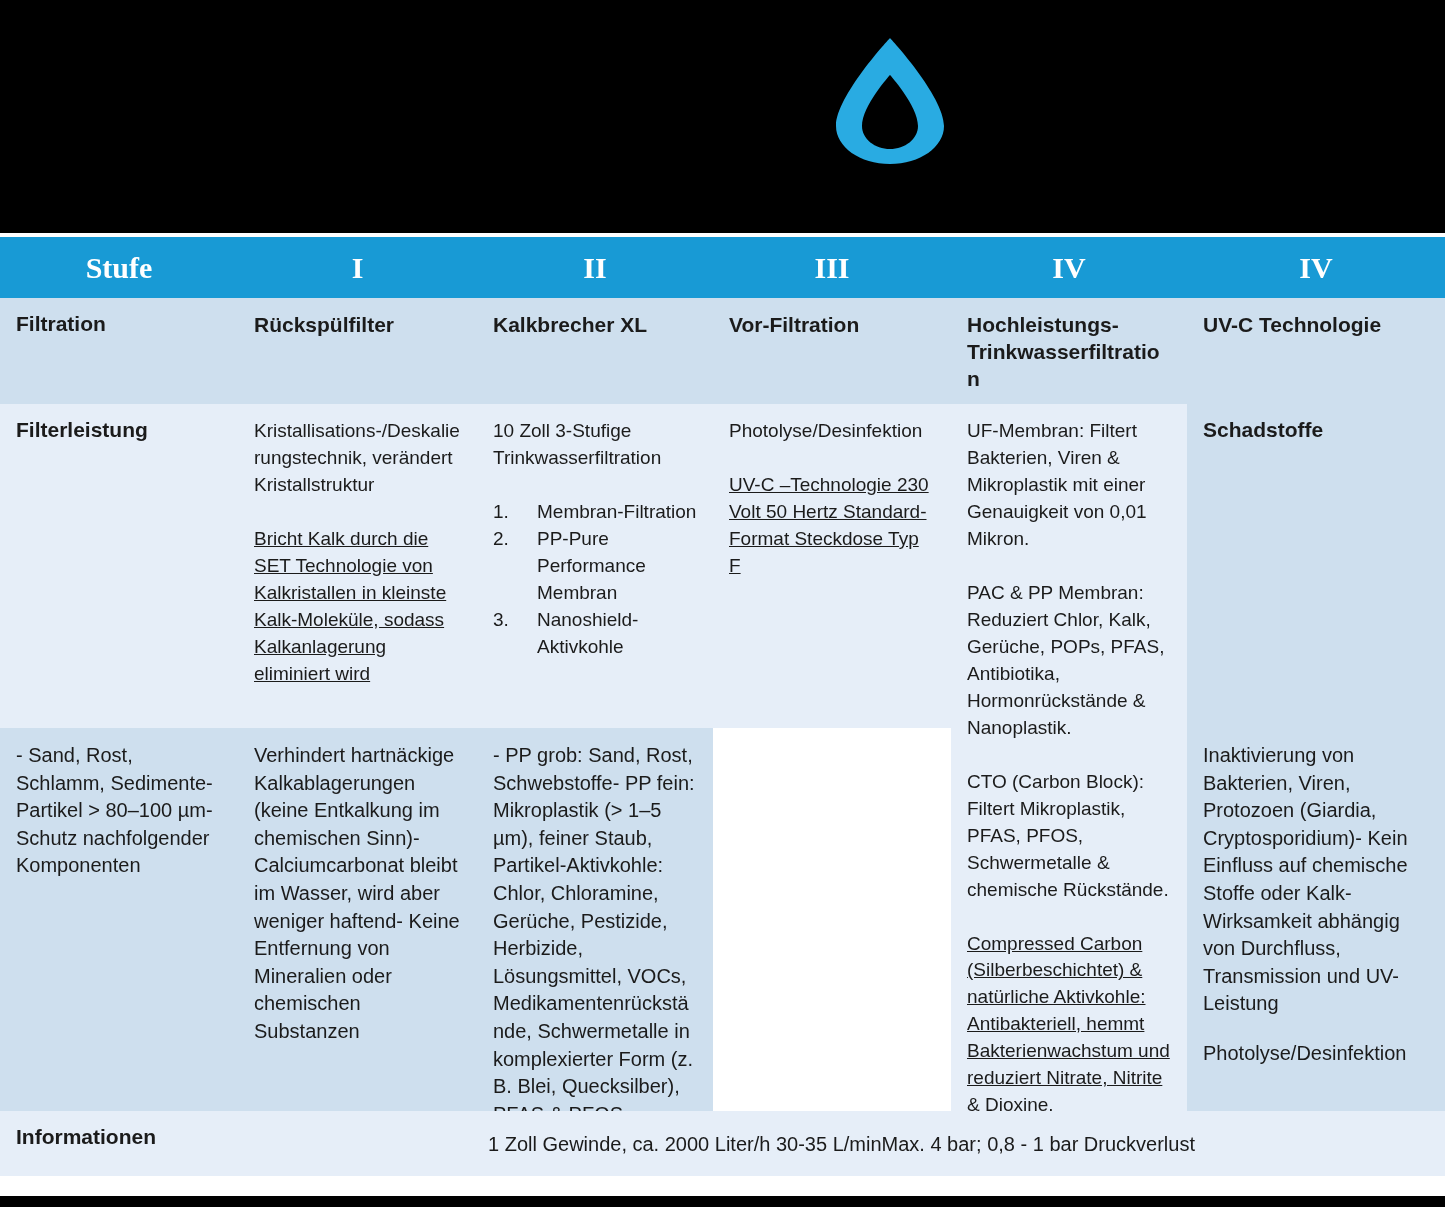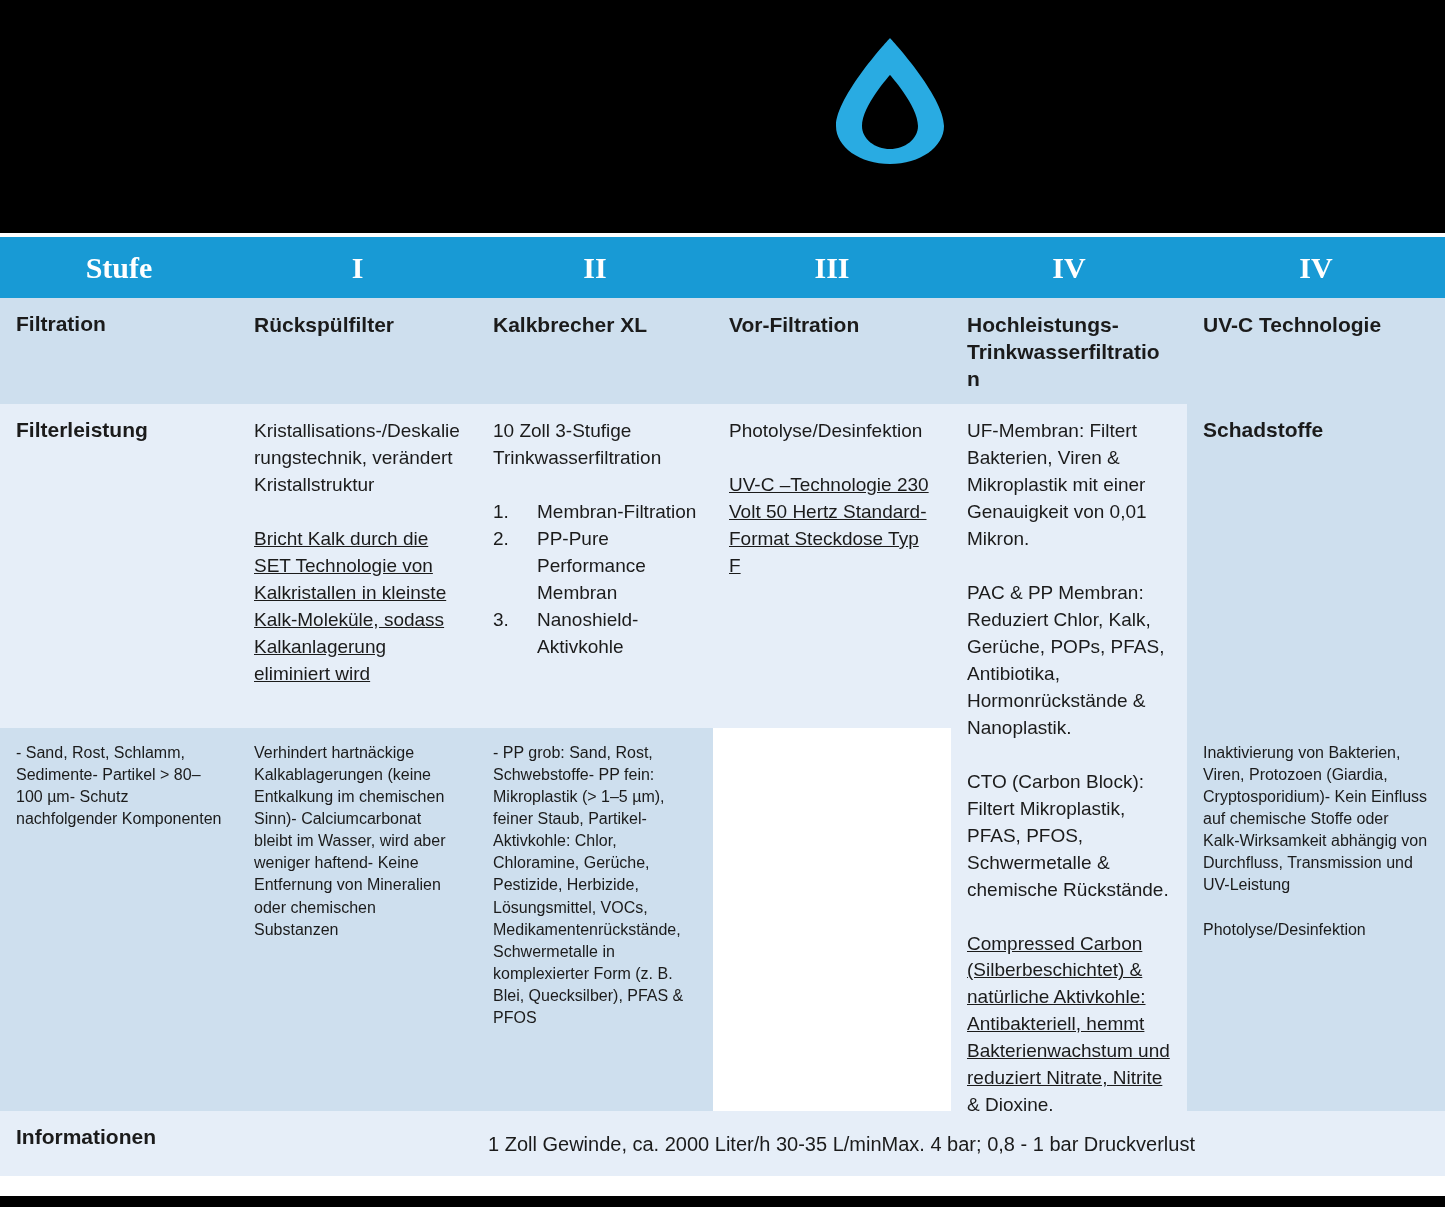--- a/index.html
+++ b/index.html
@@ -34,21 +34,21 @@
     font-family:"Liberation Serif",serif;font-weight:bold;font-size:30px;
     display:flex;align-items:center;justify-content:center;
   }
   .dark{background:var(--row-dark);}
   .light{background:var(--row-light);}
   .pad{padding:14px 16px;}
   .rowlabel{font-weight:bold;font-size:21px;}
   .prodname{font-weight:bold;font-size:21px;line-height:1.28;overflow-wrap:break-word;word-break:break-word;}
   .body19 p{font-size:19px;line-height:1.42;margin:0 0 27px;overflow-wrap:break-word;word-break:break-word;}
   .body19 p:last-child{margin-bottom:0;text-decoration:underline;}
-  .body16 p{font-size:16px;line-height:1.38;margin:0 0 22px;overflow-wrap:break-word;}
+  .body16 p{font-size:20px;line-height:1.38;margin:0 0 22px;overflow-wrap:break-word;}
   .body16 p:last-child{margin-bottom:0;}
   ol.steps{list-style:none;counter-reset:step;margin-top:27px;}
   ol.steps li{
     display:grid;grid-template-columns:44px 1fr;
     font-size:19px;line-height:1.42;
   }
   ol.steps li::before{counter-increment:step;content:counter(step) ".";}
   .span2{grid-column:5;grid-row:3 / span 2;}
   .info-merged{
     grid-column:2 / -1;grid-row:5;

